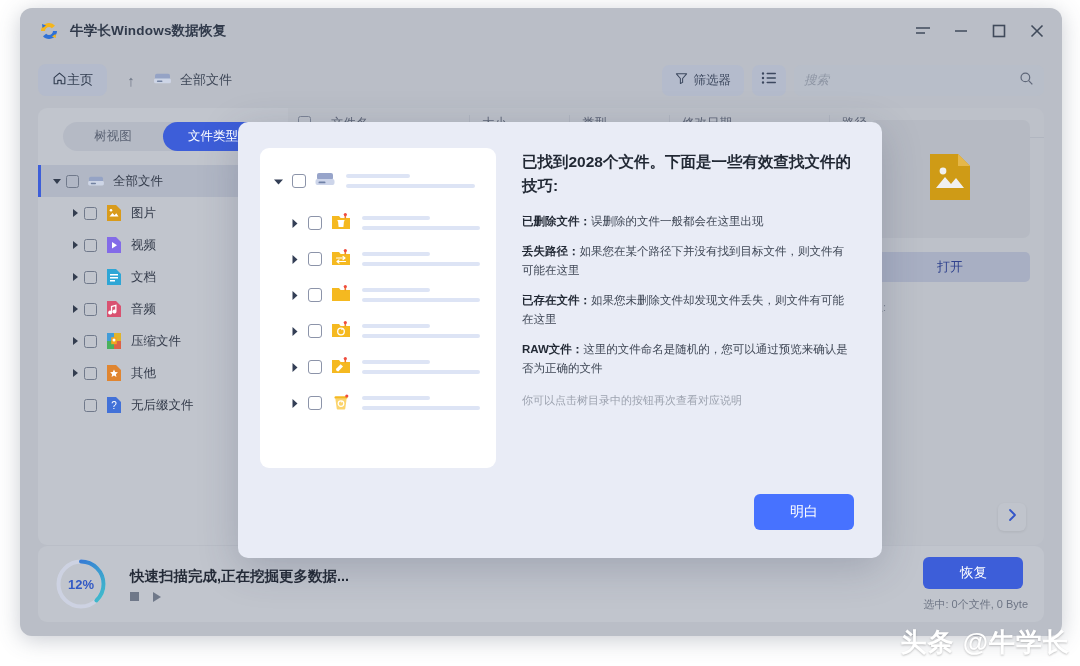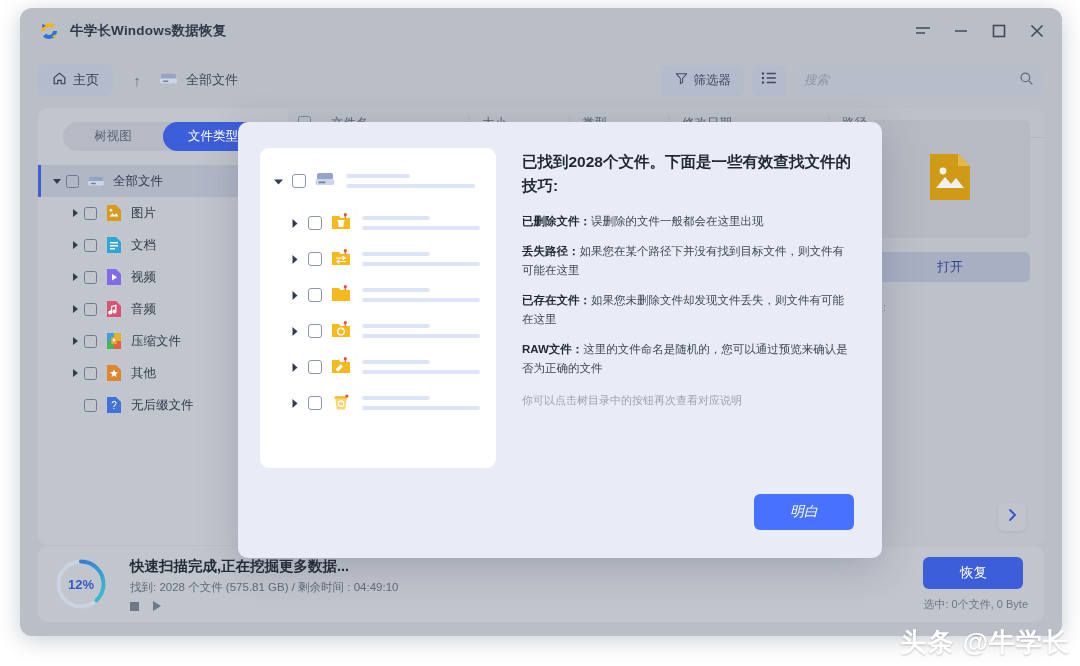--- a/index.html
+++ b/index.html
@@ -55,21 +55,21 @@
   .wc svg { display: block; }
 
   
   .toolbar {
     position: absolute; left: 0; top: 46px;
     width: 100%; height: 52px;
     display: flex; align-items: center;
     padding: 0 18px;
   }
   .home-btn {
-    display: flex; align-items: flex-end; gap: 6px;
+    display: flex; align-items: flex-end; 
     background: #b3bacb;
     border-radius: 8px;
     padding: 7px 14px;
     font-size: 13px; color: #2e3a4e;
   }
   .up-arrow {
     margin-left: 14px;
     font-size: 15px; color: #6a7383;
     width: 20px; text-align: center;
   }
@@ -292,21 +292,21 @@
   .m-p b { font-weight: 700; color: #1d2430; }
   .m-note {
     font-size: 11px; color: #9aa0ad;
     line-height: 1.6; margin-top: 14px;
   }
   .ok-btn {
     position: absolute; right: 28px; bottom: 28px;
     width: 100px; height: 36px;
     background: #4470ff; border-radius: 6px;
     display: flex; align-items: center; justify-content: center;
-    color: #ffffff; font-size: 14px; font-style: italic;
+    color: #ffffff; font-size: 14px;
   }
 
   
   .watermark {
     position: absolute; right: 10px; bottom: 6px;
     font-size: 26px; font-weight: 700;
     color: #ffffff;
     text-shadow: 0 1px 2px rgba(0,0,0,0.22);
     letter-spacing: 1px;
   }
@@ -460,43 +460,43 @@
 
           <div class="tnode indent1">
             <span class="tw">
               <svg width="8" height="8" viewBox="0 0 8 8">
                   <path d="M2 0v8l5-4z" fill="#2f3a4c"></path>
                 </svg>
             </span>
             <span class="cbx"></span>
             <span class="ico">
               <svg width="16" height="18" viewBox="0 0 16 18">
+                <path d="M1 1h9l5 5v11H1z" fill="#8169e8"></path>
+                <path d="M6 6l5 3.3L6 12.6z" fill="#fff"></path>
+              </svg>
+            </span>
+            <span>视频</span>
+          </div>
+
+          <div class="tnode indent1">
+            <span class="tw">
+              <svg width="8" height="8" viewBox="0 0 8 8">
+                  <path d="M2 0v8l5-4z" fill="#2f3a4c"></path>
+                </svg>
+            </span>
+            <span class="cbx"></span>
+            <span class="ico">
+              <svg width="16" height="18" viewBox="0 0 16 18">
                 <path d="M1 1h9l5 5v11H1z" fill="#2aa5d6"></path>
                 <rect x="4" y="6" width="8" height="1.5" fill="#fff"></rect>
                 <rect x="4" y="9" width="8" height="1.5" fill="#fff"></rect>
                 <rect x="4" y="12" width="5" height="1.5" fill="#fff"></rect>
               </svg>
             </span>
             <span>文档</span>
-          </div>
-
-          <div class="tnode indent1">
-            <span class="tw">
-              <svg width="8" height="8" viewBox="0 0 8 8">
-                  <path d="M2 0v8l5-4z" fill="#2f3a4c"></path>
-                </svg>
-            </span>
-            <span class="cbx"></span>
-            <span class="ico">
-              <svg width="16" height="18" viewBox="0 0 16 18">
-                <path d="M1 1h9l5 5v11H1z" fill="#8169e8"></path>
-                <path d="M6 6l5 3.3L6 12.6z" fill="#fff"></path>
-              </svg>
-            </span>
-            <span>视频</span>
           </div>
 
           <div class="tnode indent1">
             <span class="tw">
               <svg width="8" height="8" viewBox="0 0 8 8">
                   <path d="M2 0v8l5-4z" fill="#2f3a4c"></path>
                 </svg>
             </span>
             <span class="cbx"></span>
             <span class="ico">
@@ -603,21 +603,20 @@
             </linearGradient>
           </defs>
           <circle cx="27" cy="27" r="22.5" fill="none" stroke="#ccd2e2" stroke-width="4"></circle>
           <circle cx="27" cy="27" r="22.5" fill="none" stroke="url(#pg)" stroke-width="4" stroke-linecap="round" stroke-dasharray="141.4" stroke-dashoffset="88" transform="rotate(-90 27 27)"></circle>
         </svg>
         <div class="pct">12%</div>
       </div>
 
       <div class="st-text">
         <div class="st-title">快速扫描完成,正在挖掘更多数据...</div>
-        <div class="st-sub">找到: 2028 个文件 (575.81 GB) / 剩余时间 : 04:49:10</div>
         <div class="st-ctrls">
           <span class="sq"></span>
           <span class="tri"></span>
         </div>
       </div>
 
       <div class="st-right">
         <div class="recover-btn">恢复</div>
         <div class="sel-info">选中: 0个文件, 0 Byte</div>
       </div>

